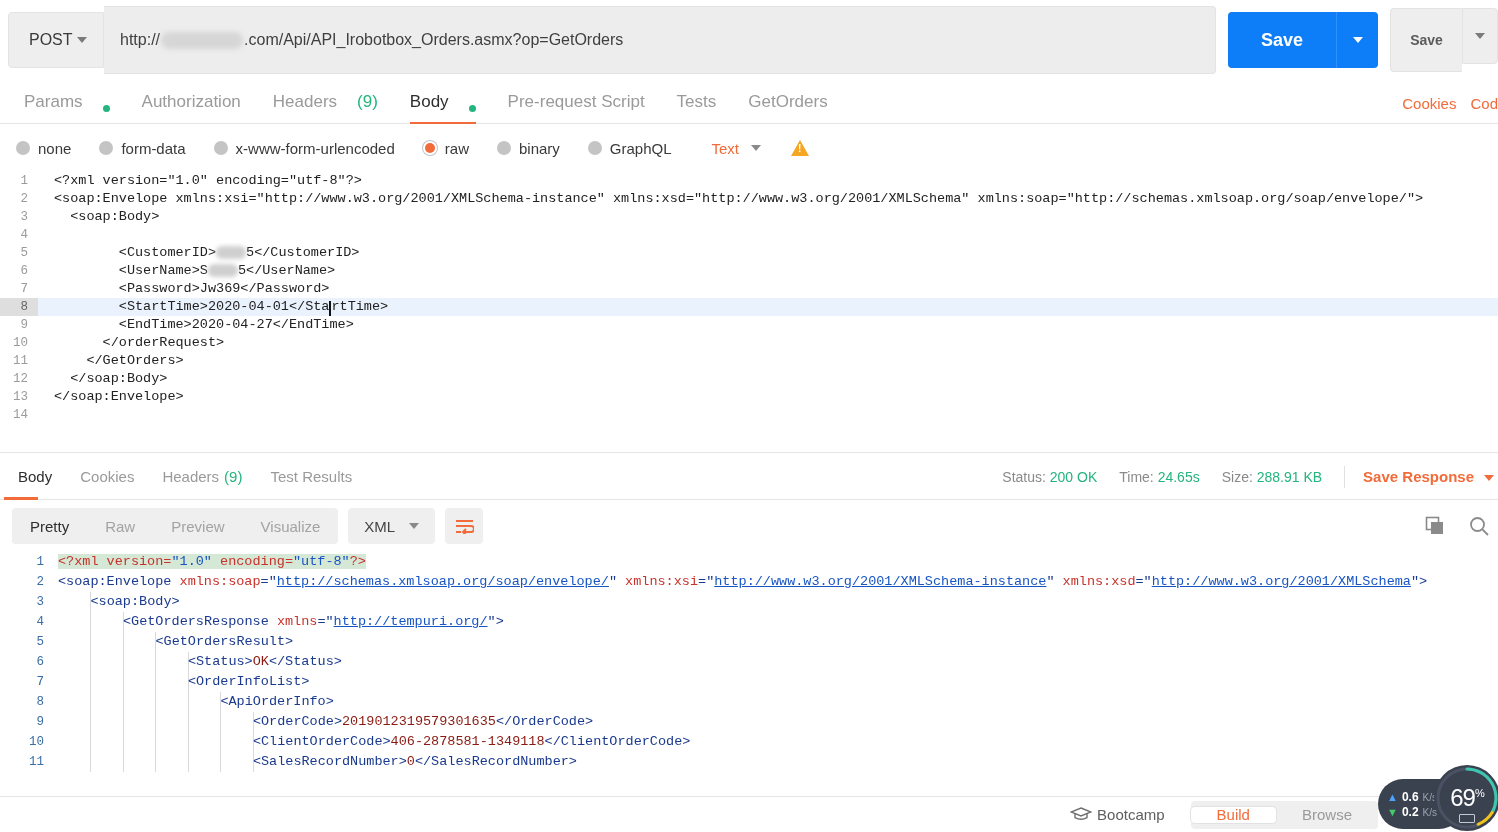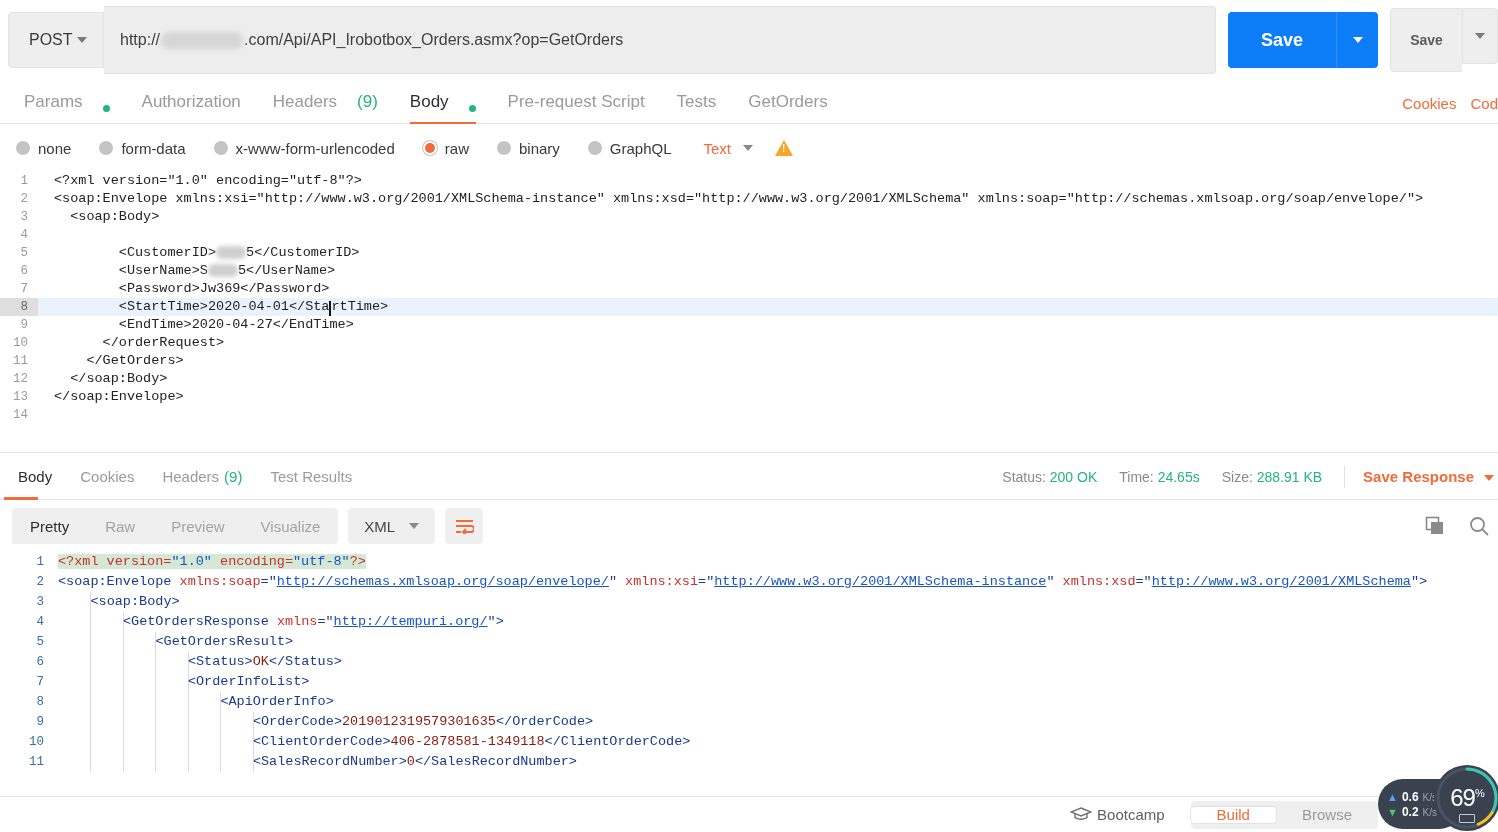--- a/index.html
+++ b/index.html
@@ -117,21 +117,21 @@
   .tabs-right {
     position: absolute; right: 0; bottom: 11px;
     display: flex; gap: 14px; font-size: 15px; color: #f26b3a;
     padding-right: 0;
   }
   .tabs-right span { cursor: pointer; }
 
   
   .bodytype-row {
     display: flex; align-items: center;
-    height: 48px; padding-left: 16px; gap: 0;
+    height: 48px; padding-left: 16px; gap: 8px;
   }
   .radio-opt {
     display: flex; align-items: center; gap: 8px;
     margin-right: 28px; cursor: pointer;
     font-size: 15px; color: #3a3a3a;
   }
   .radio {
     width: 14px; height: 14px; border-radius: 50%;
     background: #c4c4c4;
   }

